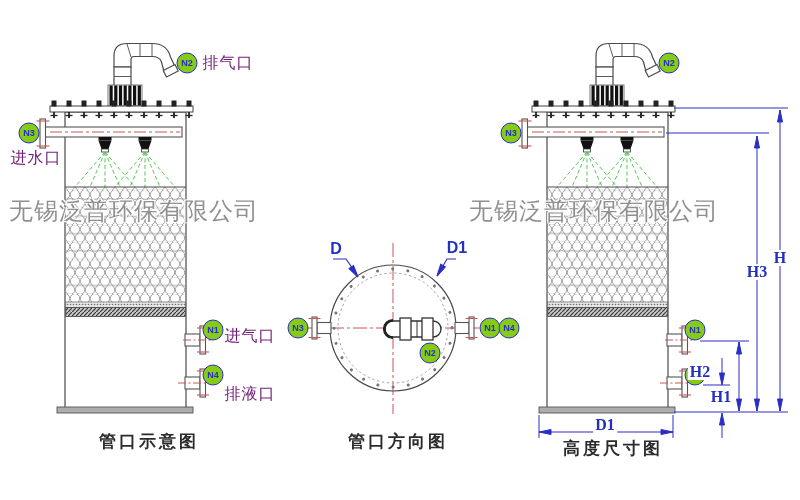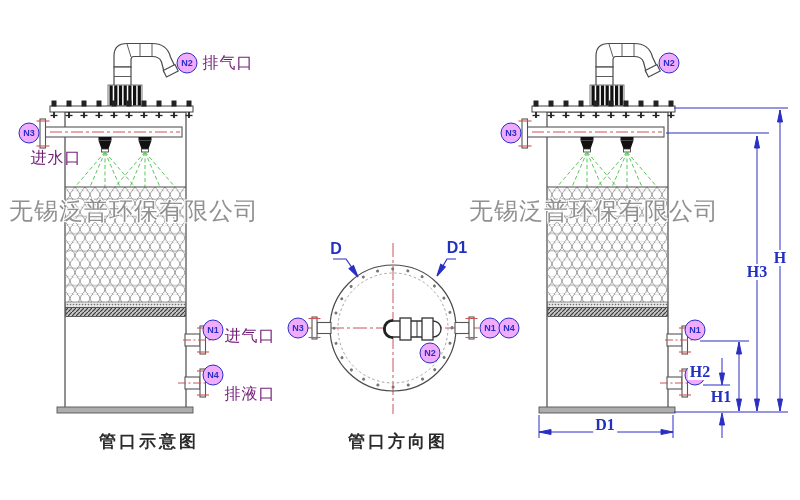--- a/index.html
+++ b/index.html
@@ -1,21 +1,21 @@
 <!DOCTYPE html>
 <html><head>
 <meta charset="utf-8">
 <style>
   html,body{margin:0;padding:0;background:#fff;}
   #stage{position:relative;width:800px;height:500px;background:#ffffff;overflow:hidden;
          font-family:"Liberation Serif","DejaVu Serif",serif;}
   #stage svg{position:absolute;left:0;top:0;}
   .lbl{position:absolute;transform:translate(-50%,-50%);white-space:nowrap;line-height:1;}
   .badge{position:absolute;transform:translate(-50%,-50%);width:19px;height:19px;
-         border:1.6px solid #2a2ec4;border-radius:50%;background:#f0abfc;color:#2a2ec4;
+         border:1.6px solid #2a2ec4;border-radius:50%;background:#84cc16;color:#2a2ec4;
          font:bold 9px/1 "Liberation Sans","DejaVu Sans",sans-serif;
          display:flex;align-items:center;justify-content:center;letter-spacing:0;}
   .portname{font-size:16px;color:#701a75;letter-spacing:1px;}
   .caption{font-size:17px;font-weight:bold;color:#2b2b2b;letter-spacing:3px;}
   .dim{font-family:"Liberation Serif","DejaVu Serif",serif;font-size:16px;font-weight:600;
        color:#2230c0;background:#fff;padding:0 2px;}
   .dlabel{font-family:"Liberation Sans","DejaVu Sans",sans-serif;font-size:16px;font-weight:600;
        color:#2230c0;}
   .watermark{position:absolute;transform:translate(-50%,-50%);white-space:nowrap;
        font-family:"Liberation Sans","DejaVu Sans",sans-serif;font-size:24px;letter-spacing:1px;
@@ -254,21 +254,21 @@
     <polygon points="673,432 661,429.5 661,434.5"></polygon>
   </g>
 </svg>
 
 <div class="watermark" style="left:134px;top:211px;">无锡泛普环保有限公司</div>
 <div class="watermark" style="left:594px;top:211px;">无锡泛普环保有限公司</div>
 
 <div class="badge" style="left:187px;top:63px;">N2</div>
 <div class="lbl portname" style="left:228px;top:63px;">排气口</div>
 <div class="badge" style="left:29px;top:133px;">N3</div>
-<div class="lbl portname" style="left:56px;top:158px;">进水口</div>
+<div class="lbl portname" style="left:36px;top:158px;">进水口</div>
 <div class="badge" style="left:213px;top:330px;">N1</div>
 <div class="lbl portname" style="left:250px;top:336px;">进气口</div>
 <div class="badge" style="left:213px;top:375px;">N4</div>
 <div class="lbl portname" style="left:250px;top:394px;">排液口</div>
 
 <div class="badge" style="left:298px;top:328px;">N3</div>
 <div class="badge" style="left:490px;top:328px;">N1</div>
 <div class="badge" style="left:509px;top:328px;">N4</div>
 <div class="badge" style="left:430px;top:353px;">N2</div>
 <div class="lbl dlabel" style="left:336px;top:249px;">D</div>
@@ -280,14 +280,15 @@
 <div class="badge" style="left:695px;top:375px;">N4</div>
 
 <div class="lbl dim" style="left:780px;top:258px;">H</div>
 <div class="lbl dim" style="left:757px;top:272px;text-align:right;">H3</div>
 <div class="lbl dim" style="left:700px;top:372px;">H2</div>
 <div class="lbl dim" style="left:721px;top:397px;">H1</div>
 <div class="lbl dim" style="left:605px;top:425px;">D1</div>
 
 <div class="lbl caption" style="left:398px;top:441px;">管口方向图</div>
 <div class="lbl caption" style="left:149px;top:441px;">管口示意图</div>
+<div class="lbl caption" style="left:613px;top:448px;">高度尺寸图</div>
 
 </div>
 
 </body></html>

